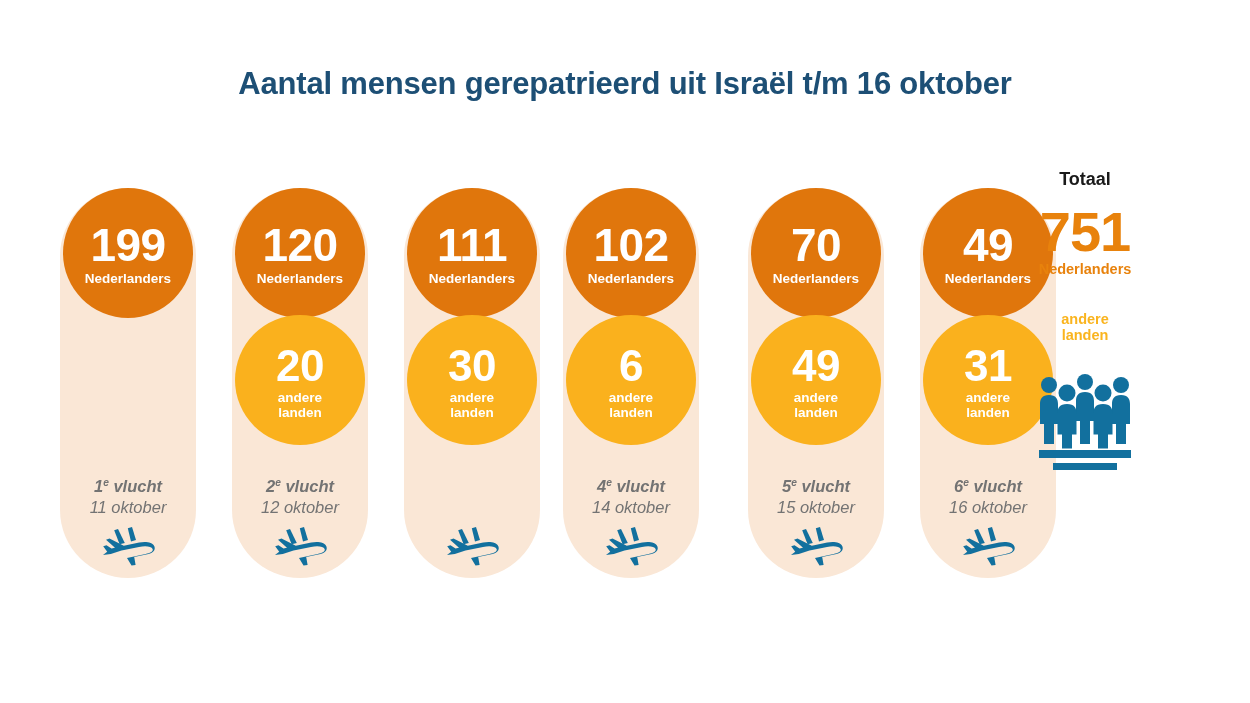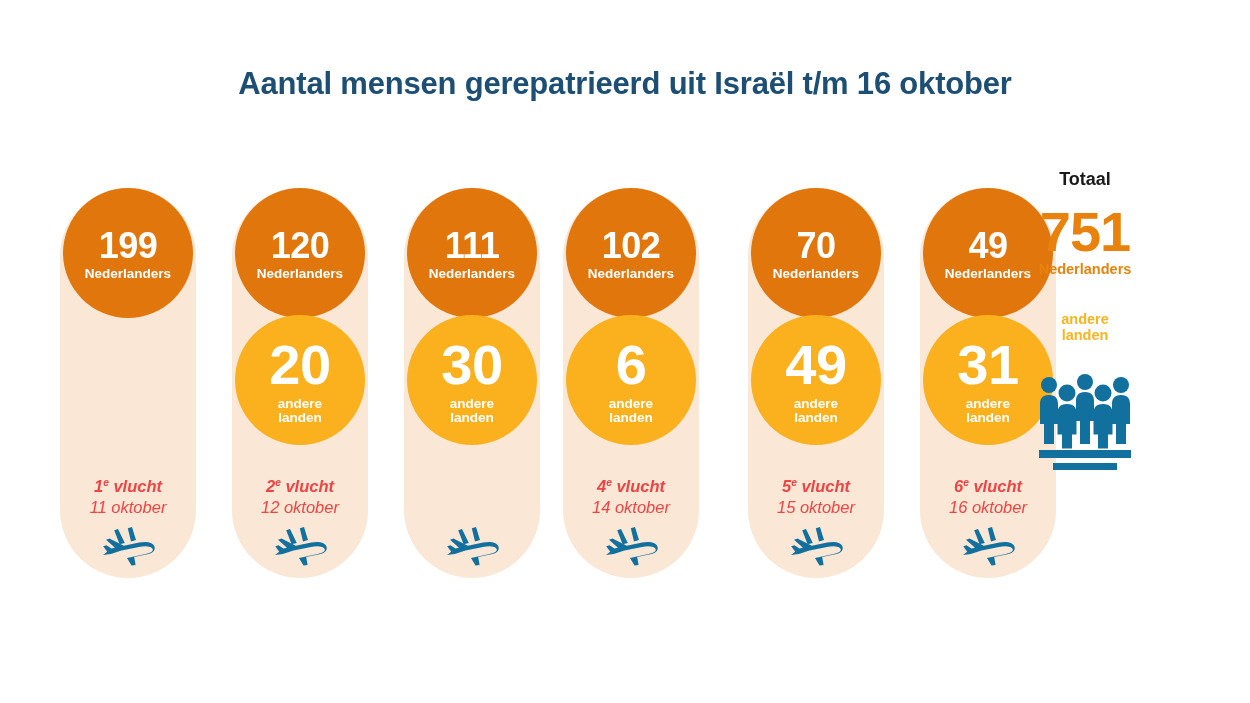--- a/index.html
+++ b/index.html
@@ -80,40 +80,40 @@
     padding-top: 4px;
   }
   .circle-other {
     top: 127px;
     width: 130px;
     height: 130px;
     background: #fab11d;
     padding-top: 4px;
   }
   .circle .num {
-    font-size: 36px;
+    font-size: 46px;
     font-weight: bold;
     line-height: 0.98;
     letter-spacing: -0.5px;
   }
-  .circle-other .num { font-size: 56px; }
+  .circle-other .num { font-size: 44px; }
   .circle .cap {
     font-size: 13.5px;
     font-weight: bold;
     line-height: 1.08;
     margin-top: 4px;
   }
 
   .flight-label {
     position: absolute;
     left: 0;
     top: 288px;
     width: 136px;
     text-align: center;
-    color: #ef4444;
+    color: #737373;
     line-height: 1.3;
   }
   .flight-label .ord {
     display: block;
     font-size: 16.5px;
     font-weight: bold;
     font-style: italic;
   }
   .flight-label .ord sup {
     font-size: 0.62em;

